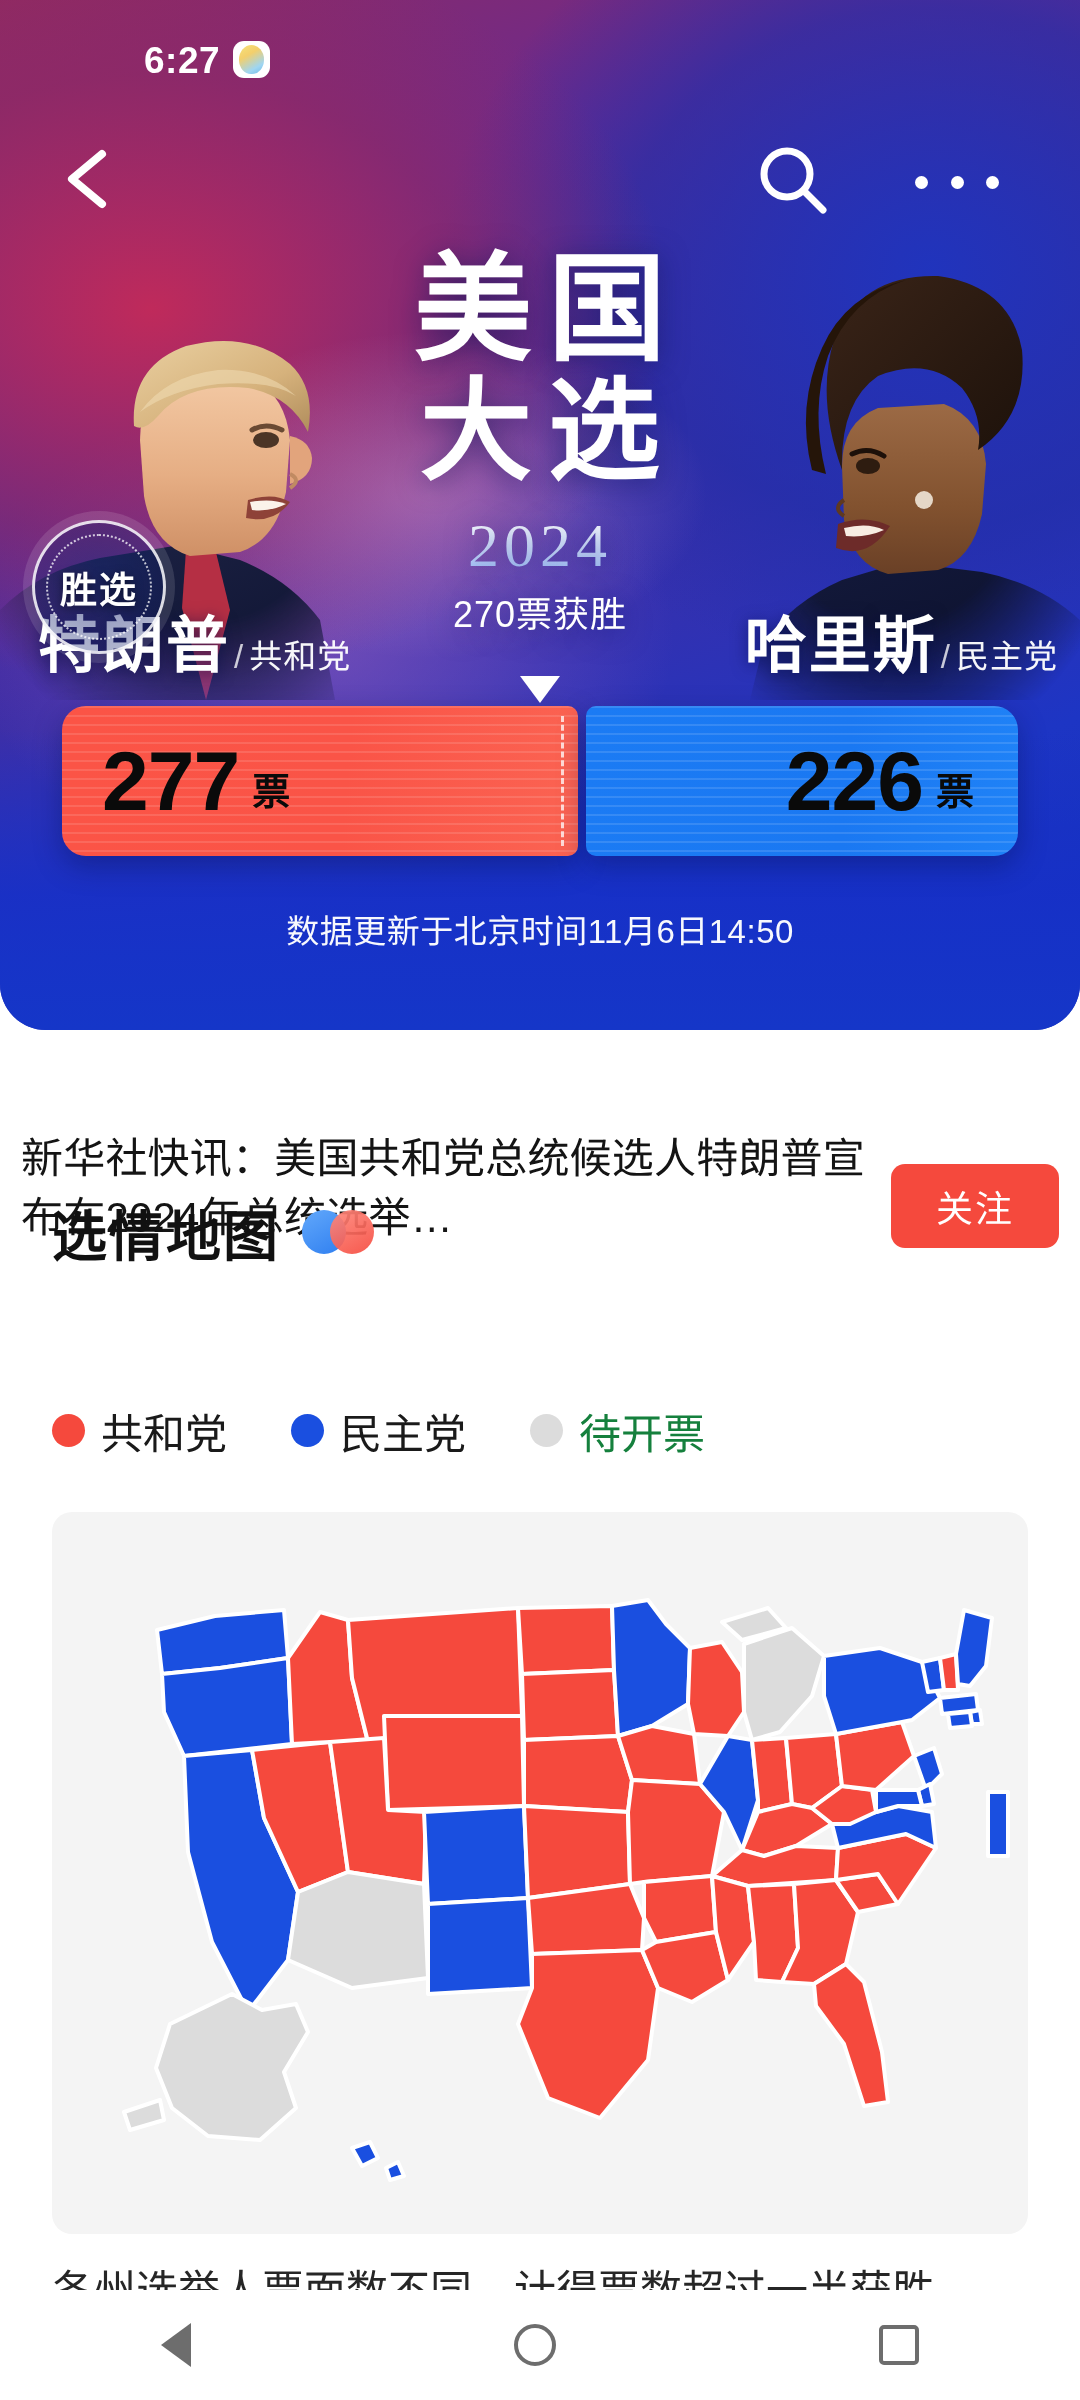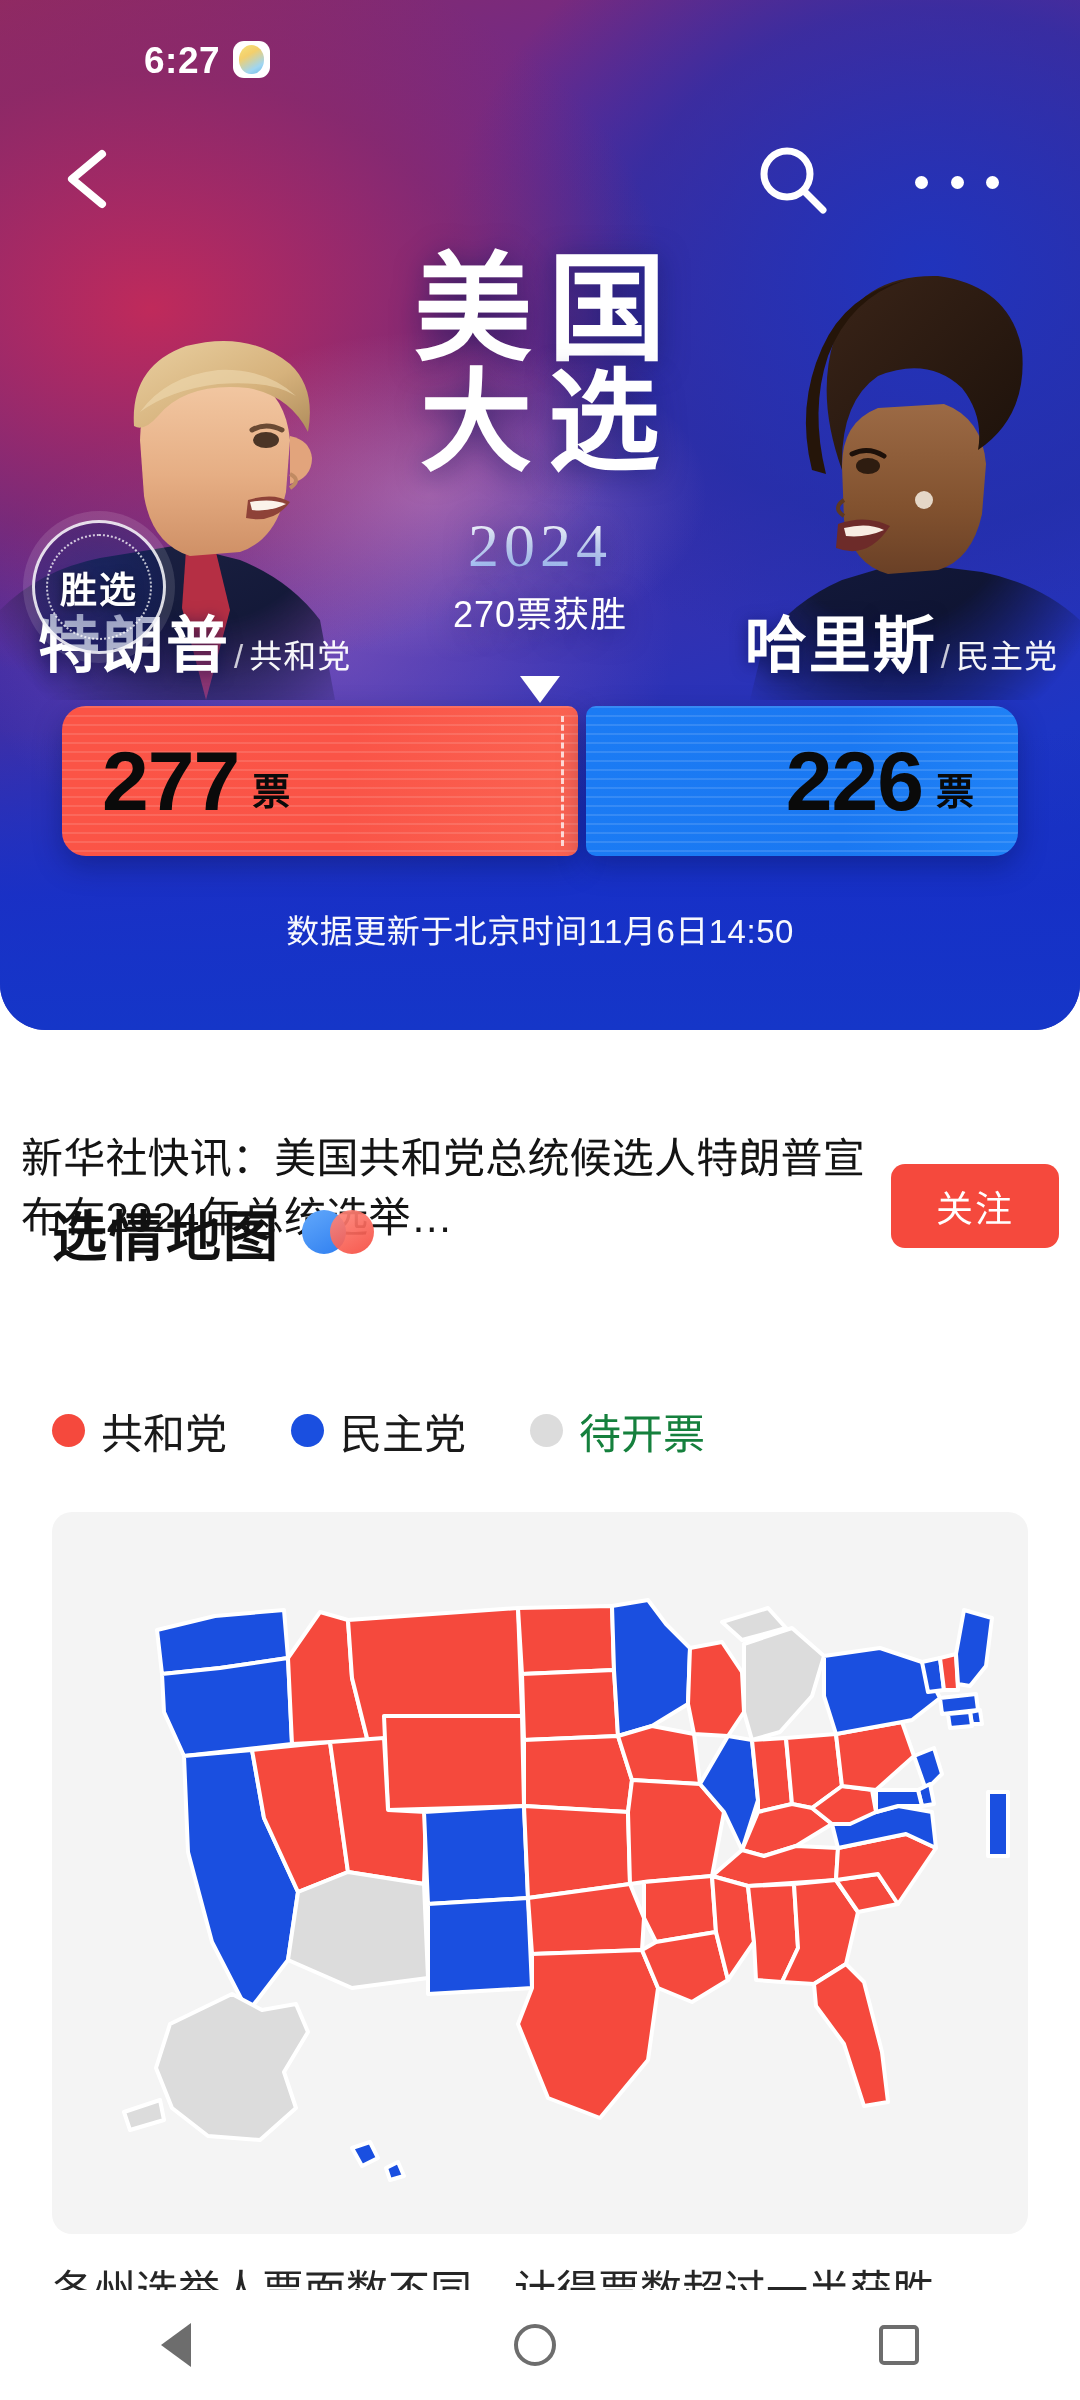--- a/index.html
+++ b/index.html
@@ -72,21 +72,21 @@
   
   .title-block{
     position:absolute; left:0; right:0; top:248px; text-align:center; z-index:10;
     color:#fff; text-shadow:0 4px 28px rgba(10,20,90,.55);
   }
   .title-cn{
     font-family:"Liberation Serif","DejaVu Serif",serif;
     font-weight:700; font-size:118px; line-height:1.06; letter-spacing:16px;
     text-indent:16px;
   }
-  .title-cn.l2{ font-size:112px;font-family:Liberation Mono, monospace; }
+  .title-cn.l2{ font-size:112px; }
   .title-year{
     margin-top:18px;
     font-family:"Liberation Serif","DejaVu Serif",serif;
     font-size:62px; letter-spacing:5px; font-weight:400;
     background:linear-gradient(180deg,#ffffff 10%,#cfe0ff 55%,#8fb4f5 100%);
     -webkit-background-clip:text; background-clip:text; color:transparent;
   }
   .title-threshold{ margin-top:4px; font-size:36px; letter-spacing:1px; font-weight:400; }
 
   

